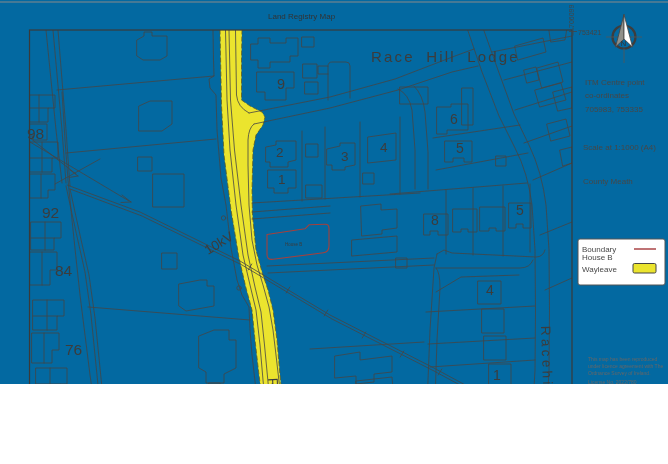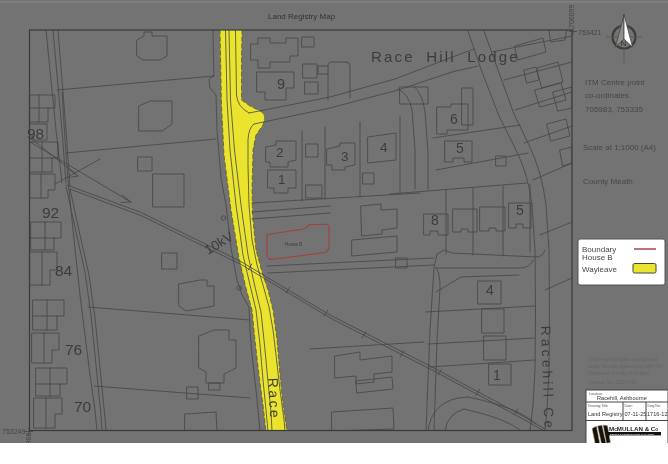--- a/index.html
+++ b/index.html
@@ -1,16 +1,16 @@
 <!DOCTYPE html>
 <html><head>
 <meta charset="utf-8">
 <style>
 html,body{margin:0;padding:0;background:#fff;}
-.page{position:relative;width:668px;height:443px;background:#737373;font-family:"Liberation Sans",sans-serif;overflow:hidden;}
+.page{position:relative;width:668px;height:384px;background:#0369a1;font-family:"Liberation Sans",sans-serif;overflow:hidden;}
 svg text{font-family:"Liberation Sans",sans-serif;}
 </style>
 </head>
 <body>
 <div class="page">
 <svg width="668" height="464" viewBox="0 0 668 464">
 <defs>
 <clipPath id="mapclip">
           <rect x="29.5" y="30" width="542.5" height="400.5"></rect>
         </clipPath>

